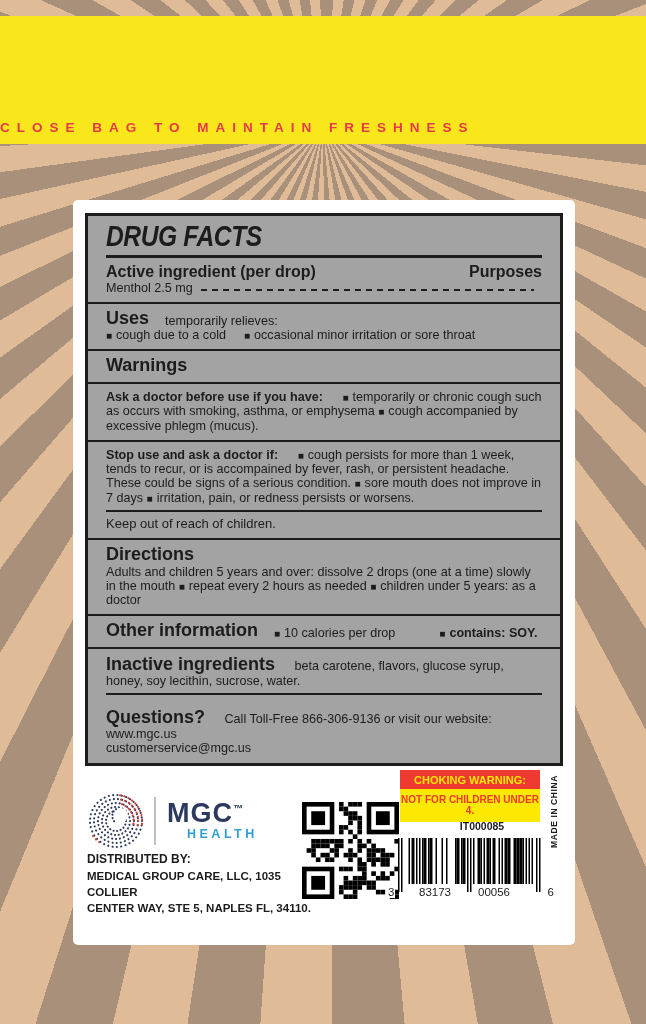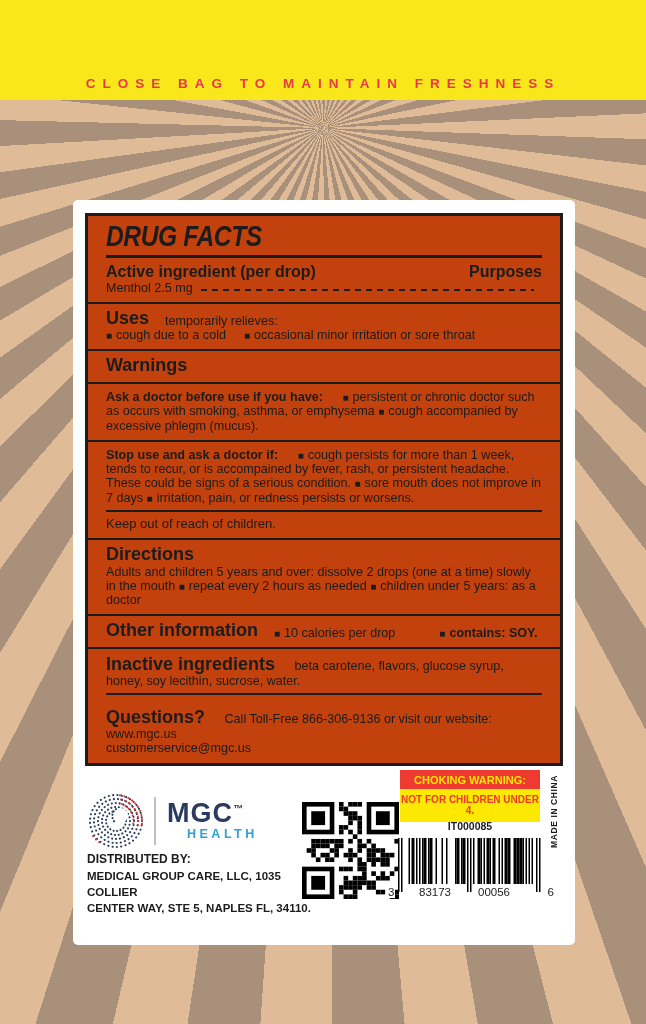--- a/index.html
+++ b/index.html
@@ -3,29 +3,29 @@
 <meta charset="utf-8">
 <style>
   html,body{margin:0;padding:0;background:#777;}
   .page{position:relative;width:646px;height:1024px;overflow:hidden;
         font-family:"Liberation Sans",sans-serif;color:var(--ink,#1c1c1c);}
   
   .rays{position:absolute;inset:0;background-color:var(--ray-dark,#a8907a);
     background-image:repeating-conic-gradient(from 0deg at 50% 128px,
       var(--ray-dark,#a8907a) 0deg 4.6deg, var(--ray-light,#dfbb97) 4.6deg 9.2deg);}
   
-  .banner{position:absolute;top:0;left:0;right:0;height:100px;
-    background:var(--banner-yellow,#f9e71b);display:flex;align-items:flex-end;justify-content:center;}
+  .banner{position:absolute;top:16px;left:0;right:0;height:128px;
+    background:var(--banner-yellow,#f9e71b);display:flex;align-items:flex-end;justify-content:flex-start;}
   .banner span{color:var(--banner-red,#e8384b);font-weight:bold;font-size:13.5px;
     letter-spacing:7px;padding-bottom:9px;white-space:nowrap;}
   
   .panel{position:absolute;left:73px;top:200px;width:502px;height:745px;background:#fff;border-radius:5px;}
   
   .dfbox{position:absolute;left:12px;top:13px;width:478px;border:3px solid var(--ink,#1c1c1c);
-    box-sizing:border-box;background:#c2410c;}
+    box-sizing:border-box;background:#a3a3a3;}
   .sec{padding:5px 18px 7px;}
   .bt{border-top:2.5px solid var(--ink,#1c1c1c);}
   .h1{font-size:30px;font-weight:bold;font-style:italic;line-height:1;
       transform:scaleX(.82);transform-origin:left center;letter-spacing:-.5px;white-space:nowrap;}
   .title-sec{padding-bottom:0;}
   .title-rule{height:3px;background:var(--ink,#1c1c1c);margin-top:4px;}
   .h2{font-size:18px;font-weight:bold;line-height:1.05;}
   .h3{font-size:16px;font-weight:bold;}
   .bodytxt,.p{font-size:12.6px;line-height:1.13;}
   .p{margin:1px 0 0;}
@@ -49,21 +49,21 @@
   .dist{position:absolute;left:14px;top:652px;width:225px;}
   .dist-hd{font-size:12px;font-weight:bold;margin-bottom:2px;}
   .dist-ln{font-size:11.5px;font-weight:600;line-height:1.4;}
   .qr{position:absolute;left:229px;top:602px;}
   .choke{position:absolute;left:327px;top:570px;width:140px;text-align:center;}
   .choke-top{background:var(--choking-red,#ee3a30);color:var(--choking-yellow,#fde801);
     font-size:11px;font-weight:bold;padding:4px 0 3px;}
   .choke-bot{background:var(--choking-yellow,#fde801);color:var(--choking-red,#ee3a30);
     font-size:10px;font-weight:bold;padding:5px 0 6px;}
   .itemcode{position:absolute;left:327px;top:620px;width:140px;text-align:center;
-    font-size:10.5px;font-weight:bold;}
+    font-size:10.5px;font-weight:bold;padding-left:12px;}
   .barcode{position:absolute;left:325px;top:638px;width:144px;height:58px;}
   .bc-num{position:absolute;font-size:11.5px;background:#fff;padding:0 1px;bottom:-2px;}
   .bc-l{left:-11px;} .bc-g1{left:20px;} .bc-g2{left:79px;} .bc-r{right:-13px;}
   .madein{position:absolute;left:476px;top:575px;font-size:8.5px;font-weight:bold;
     writing-mode:vertical-rl;transform:rotate(180deg);letter-spacing:.6px;}
 </style>
 </head>
 <body>
 
 <div class="page">
@@ -102,21 +102,21 @@
           <span><span class="sq">■</span><span>cough due to a cold</span></span>
           <span class="gap"><span class="sq">■</span><span>occasional minor irritation or sore throat</span></span>
         </div>
       </div>
 
       <div class="sec bt">
         <div class="h2">Warnings</div>
       </div>
 
       <div class="sec bt">
-        <p class="p"><b class="mr">Ask a doctor before use if you have:</b> <span class="sq">■</span><span>persistent or chronic doctor such as occurs with smoking, asthma, or emphysema</span> <span class="sq">■</span><span>cough accompanied by excessive phlegm (mucus).</span></p>
+        <p class="p"><b class="mr">Ask a doctor before use if you have:</b> <span class="sq">■</span><span>temporarily or chronic cough such as occurs with smoking, asthma, or emphysema</span> <span class="sq">■</span><span>cough accompanied by excessive phlegm (mucus).</span></p>
       </div>
 
       <div class="sec bt">
         <p class="p"><b class="mr">Stop use and ask a doctor if:</b> <span class="sq">■</span><span>cough persists for more than 1 week, tends to recur, or is accompained by fever, rash, or persistent headache. These could be signs of a serious condition.</span> <span class="sq">■</span><span>sore mouth does not improve in 7 days</span> <span class="sq">■</span><span>irritation, pain, or redness persists or worsens.</span></p>
         <div class="thinrule"></div>
         <div class="keepout">Keep out of reach of children.</div>
       </div>
 
       <div class="sec bt">
         <div class="h2">Directions</div>

